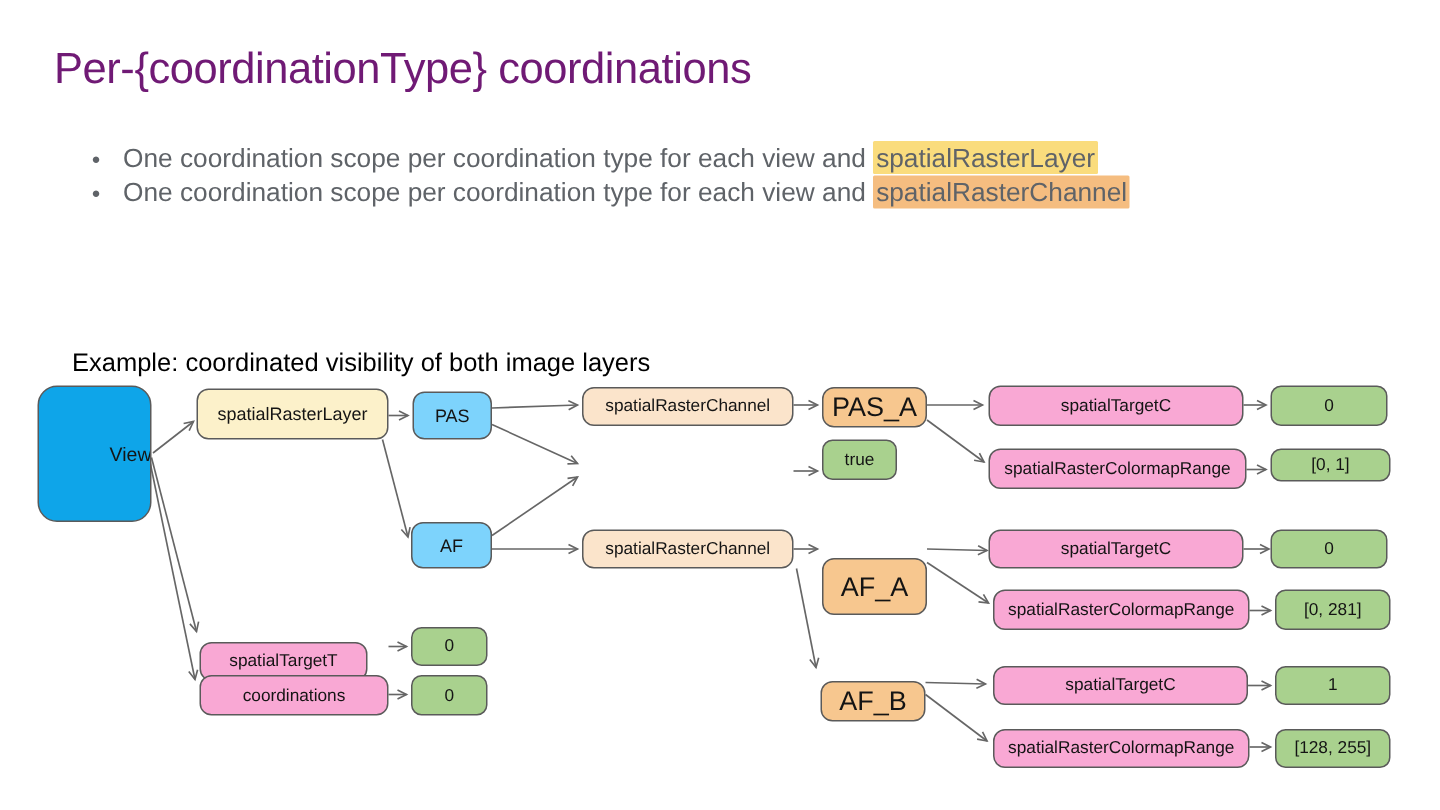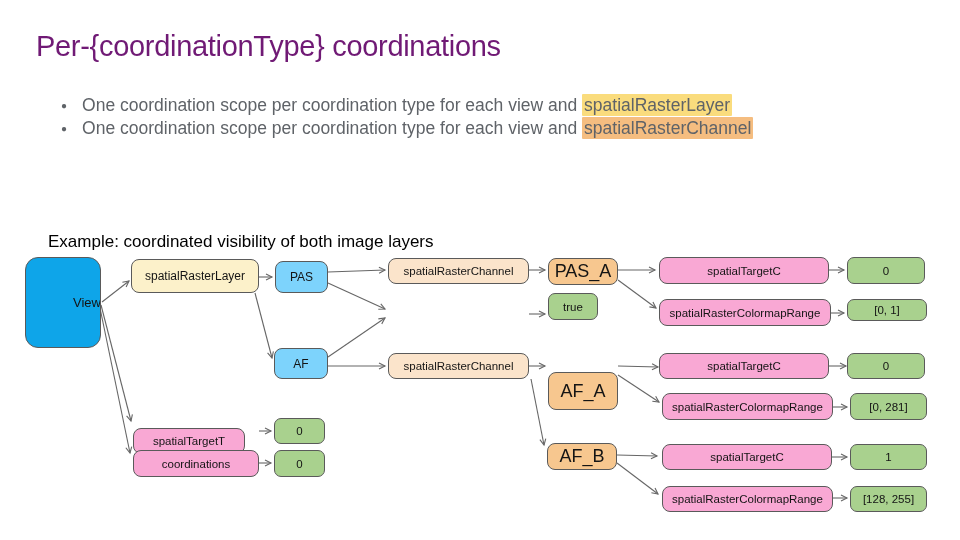--- a/index.html
+++ b/index.html
@@ -99,21 +99,21 @@
   <div class="node cream" style="left:131px;top:259px;width:128px;height:34px">spatialRasterLayer</div>
   <div class="node yellow" style="left:275px;top:261px;width:53px;height:32px">PAS</div>
   <div class="node yellow" style="left:274px;top:348px;width:54px;height:31px">AF</div>
 
   <div class="node peach" style="left:388px;top:258px;width:141px;height:26px">spatialRasterChannel</div>
   <div class="node peach" style="left:388px;top:353px;width:141px;height:26px">spatialRasterChannel</div>
 
   <div class="node orange" style="left:548px;top:258px;width:70px;height:27px">PAS_A</div>
   <div class="node green" style="left:548px;top:293px;width:50px;height:27px">true</div>
   <div class="node orange" style="left:548px;top:372px;width:70px;height:38px">AF_A</div>
-  <div class="node orange" style="left:547px;top:443px;width:70px;height:27px">AF_B</div>
+  <div class="node orange" style="left:547px;top:454px;width:70px;height:27px">AF_B</div>
 
   <div class="node lgreen" style="left:659px;top:257px;width:170px;height:27px">spatialTargetC</div>
   <div class="node green" style="left:847px;top:257px;width:78px;height:27px">0</div>
   <div class="node lgreen" style="left:659px;top:299px;width:172px;height:27px">spatialRasterColormapRange</div>
   <div class="node green" style="left:847px;top:299px;width:80px;height:22px">[0, 1]</div>
 
   <div class="node lgreen" style="left:659px;top:353px;width:170px;height:26px">spatialTargetC</div>
   <div class="node green" style="left:847px;top:353px;width:78px;height:26px">0</div>
   <div class="node lgreen" style="left:662px;top:393px;width:171px;height:27px">spatialRasterColormapRange</div>
   <div class="node green" style="left:850px;top:393px;width:77px;height:27px">[0, 281]</div>

